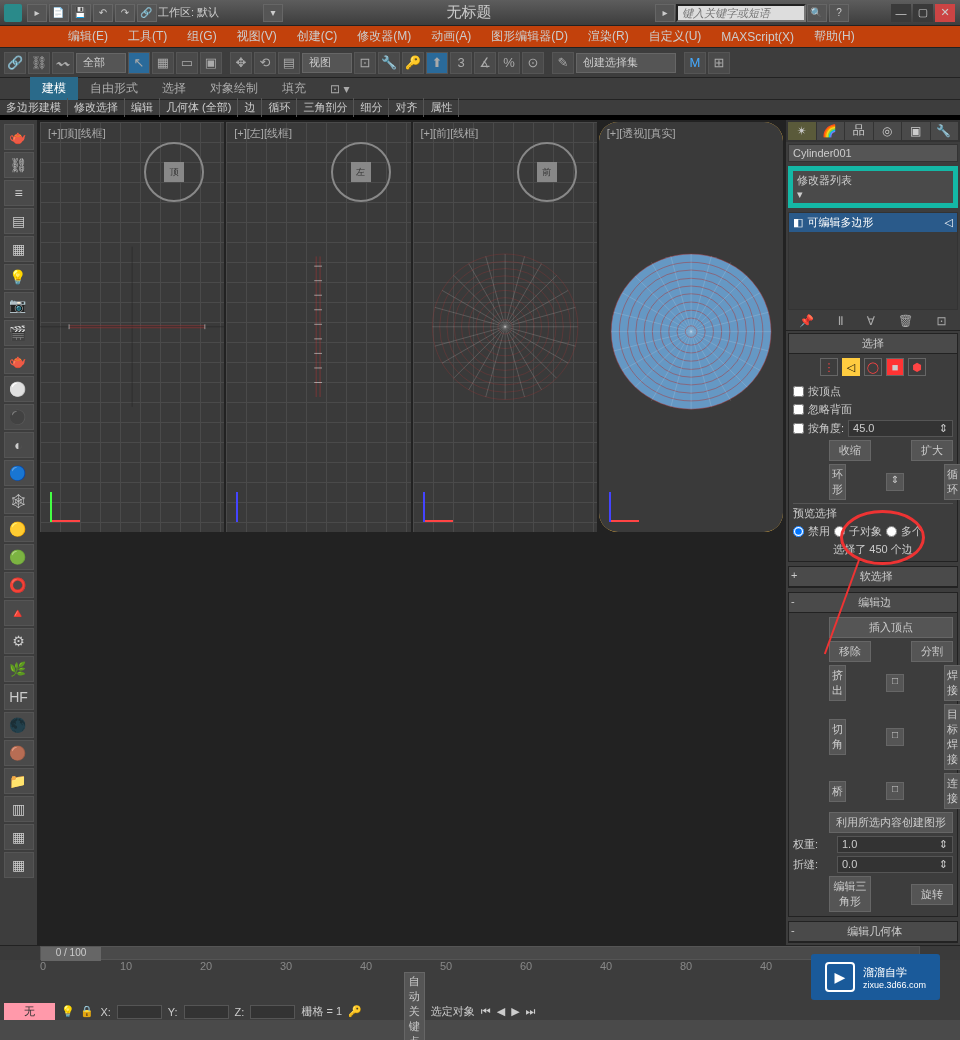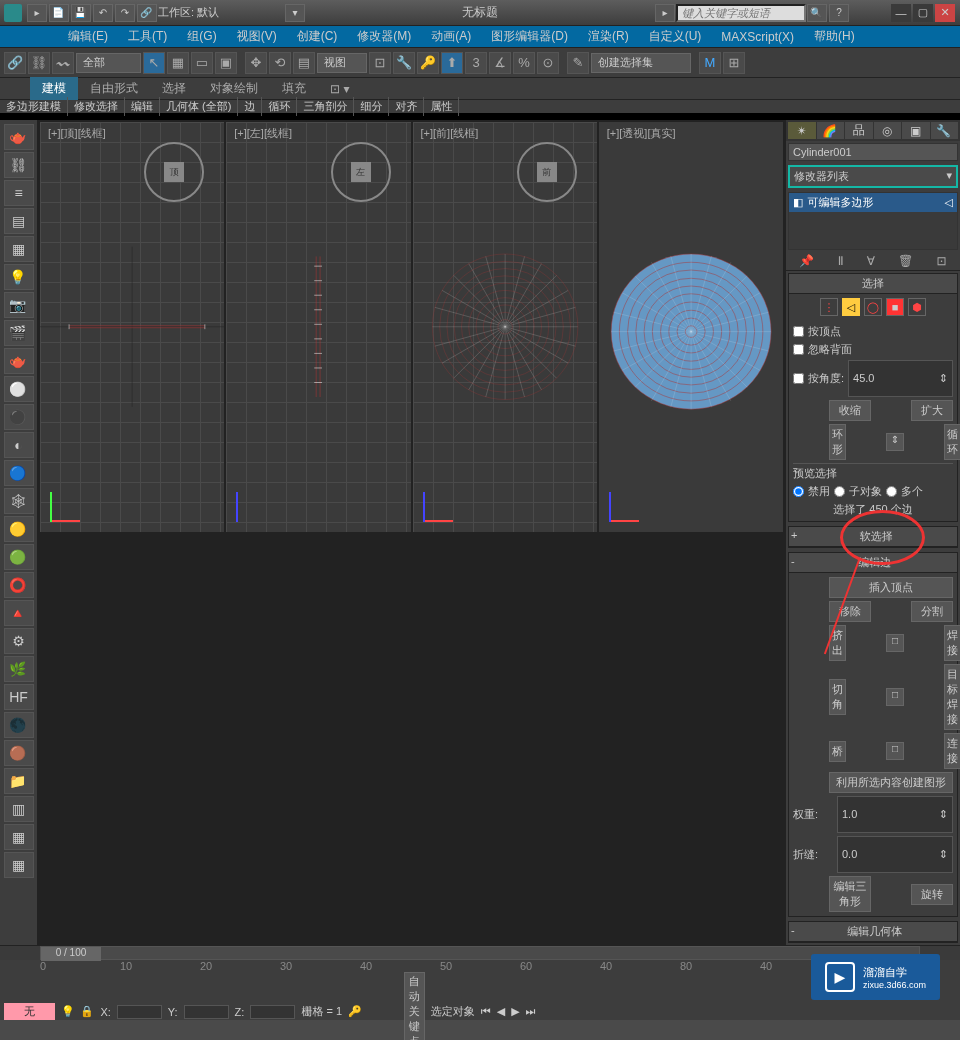--- a/index.html
+++ b/index.html
@@ -1,68 +1,68 @@
 <!DOCTYPE html>
 <html><head>
 <meta charset="utf-8">
 <style>
 * { margin:0; padding:0; box-sizing:border-box; font-family:"Microsoft YaHei",Arial,sans-serif; font-size:11px; }
 body { background:#4a4a4a; color:#ccc; width:960px; height:1040px; overflow:hidden; position:relative; }
 .titlebar { height:26px; background:linear-gradient(#5d5d5d,#3d3d3d); display:flex; align-items:center; padding:0 4px; border-bottom:1px solid #222; }
 .titlebar .icon { width:18px; height:18px; background:#2a8a8a; margin-right:4px; border-radius:2px; }
 .titlebar .tbtn { width:20px; height:18px; background:#555; margin:0 1px; display:inline-flex; align-items:center; justify-content:center; font-size:10px; color:#ccc; border:1px solid #666; }
-.titlebar .title { flex:1; text-align:center; color:#ccc; font-size:12px; }
+.titlebar .title { flex:1; text-align:center; color:#ccc; font-size:15px; }
 .titlebar .search { width:130px; height:18px; background:#ddd; color:#666; font-style:italic; padding:0 4px; font-size:11px; }
 .titlebar .winbtn { width:20px; height:18px; margin:0 1px; display:flex; align-items:center; justify-content:center; font-size:11px; }
 .titlebar .min { background:#3a3a3a; }
 .titlebar .max { background:#3a3a3a; }
 .titlebar .close { background:#c44; }
-.menubar { height:22px; background:#0369a1; display:flex; align-items:center; padding:0 60px; gap:4px; border-bottom:1px solid #222;}
+.menubar { height:22px; background:#c2410c; display:flex; align-items:center; padding:0 60px; gap:4px; border-bottom:1px solid #222;}
 .menubar .mitem { padding:2px 8px; color:#ccc; font-size:12px; }
 .toolbar { height:30px; background:#3d3d3d; display:flex; align-items:center; padding:0 4px; gap:2px; border-bottom:1px solid #222;}
 .toolbar .tbtn2 { width:22px; height:22px; background:#4a4a4a; border:1px solid #555; display:flex; align-items:center; justify-content:center; font-size:13px; color:#aaa;}
 .toolbar .sep { width:4px; }
 .toolbar .dd { background:#555; border:1px solid #666; padding:1px 6px; color:#ccc; font-size:11px; height:20px; display:flex; align-items:center;}
 .ribbon { height:22px; background:#3d3d3d; display:flex; align-items:center; border-bottom:1px solid #222;}
 .ribbon .tab { padding:3px 12px; color:#aaa; font-size:12px;}
 .ribbon .tab.active { background:#2a6a8a; color:#fff; }
-.subribbon { height:20px; background:#3d3d3d; display:flex; align-items:center; border-bottom:7px solid #000000; font-size:11px;}
+.subribbon { height:20px; background:#3d3d3d; display:flex; align-items:center; border-bottom:5px solid #000000; font-size:11px;}
 .subribbon .sitem { padding:2px 6px; color:#ccc; border-right:1px solid #555;}
 .main { display:flex; height:825px; }
 .lefttool { width:38px; background:#3d3d3d; display:flex; flex-direction:column; align-items:center; padding-top:4px; gap:2px; border-right:1px solid #222;}
 .lefttool .lt { width:30px; height:26px; background:#4a4a4a; border:1px solid #555; display:flex; align-items:center; justify-content:center; font-size:14px;}
 .viewports { flex:1; display:grid; grid-template-columns:1fr 1fr 1fr 1fr; grid-template-rows:1fr 1fr; gap:2px; background:#222; padding:2px;}
 .vp { background:#3a3a3a; position:relative; overflow:hidden;}
-.vp.active { outline:2px solid #ffc040; outline-offset:-2px;}
+.vp.active { outline:2px solid #ffc040; outline-offset:-2px;border-radius:19px;}
 .vp .vplabel { position:absolute; top:4px; left:8px; color:#aaa; font-size:11px; z-index:5;}
 .vp .grid { position:absolute; inset:0; background-image:linear-gradient(#4a4a4a 1px,transparent 1px),linear-gradient(90deg,#4a4a4a 1px,transparent 1px); background-size:20px 20px;}
 .vp .axis-x { position:absolute; left:10px; bottom:10px; width:30px; height:2px; background:#f44;}
 .vp .axis-y { position:absolute; left:10px; bottom:10px; width:2px; height:30px; background:#4f4;}
 .vp .axis-z { position:absolute; left:10px; bottom:10px; width:2px; height:30px; background:#44f;}
 .vp .gizmo { position:absolute; top:20px; right:20px; width:60px; height:60px; border:2px solid #888; border-radius:50%; display:flex; align-items:center; justify-content:center;}
 .vp .gizmo .cube { width:20px; height:20px; background:#888; font-size:9px; display:flex; align-items:center; justify-content:center; color:#333;}
 .rightpanel { width:175px; background:#3d3d3d; border-left:1px solid #222; display:flex; flex-direction:column; overflow:hidden;}
 .rp-tabs { height:24px; display:flex; padding:2px; gap:1px; background:#333;}
 .rp-tabs .rt { flex:1; background:#4a4a4a; display:flex; align-items:center; justify-content:center; font-size:12px;}
 .rp-tabs .rt.active { background:#5a5a3a;}
 .rp-name { padding:2px 4px; background:#555; border:1px solid #333; margin:2px; color:#ccc;}
-.rp-dd { padding:2px 4px; background:#4a4a4a; border:2px solid #14b8a6; margin:2px; color:#ccc; display:flex; justify-content:space-between;}
+.rp-dd { padding:2px 4px; background:#4a4a4a; border:5px solid #14b8a6; margin:2px; color:#ccc; display:flex; justify-content:space-between;flex-direction:column;}
 .rp-stack { margin:2px; border:1px solid #333; background:#3a3a3a; height:110px;}
 .rp-stack .mod { background:#2a5a8a; color:#fff; padding:2px 4px; display:flex; align-items:center; gap:4px;}
 .rp-stackbtns { display:flex; justify-content:space-around; padding:2px; border-bottom:1px solid #222;}
 .rp-stackbtns span { font-size:12px; color:#aaa;}
 .rp-section { border:1px solid #222; margin:2px;}
 .rp-head { background:#4a4a4a; text-align:center; padding:2px; color:#ccc; border-bottom:1px solid #222;}
 .rp-body { padding:4px; display:flex; flex-direction:column; gap:3px;}
 .rp-row { display:flex; align-items:center; gap:4px;}
 .rp-btn { flex:1; background:#555; border:1px solid #666; text-align:center; padding:2px; color:#ccc; font-size:11px;margin-left:36px;}
 .rp-btn.sq { width:18px; height:18px; flex:0 0 18px; padding:0; font-size:10px;}
 .rp-chk { display:flex; align-items:center; gap:4px; color:#ccc;}
 .rp-chk input { width:11px; height:11px;}
-.rp-spin { flex:1; background:#333; border:1px solid #555; padding:11px 4px; color:#ccc; display:flex; justify-content:space-between;}
+.rp-spin { flex:1; background:#333; border:1px solid #555; padding:1px 4px; color:#ccc; display:flex; justify-content:space-between;}
 .sel-icons { display:flex; justify-content:center; gap:4px; padding:4px;}
 .sel-icons .si { width:18px; height:18px; border:1px solid #666; display:flex; align-items:center; justify-content:center; font-size:11px;}
 .sel-icons .si.active { background:#ffcc40; border-color:#ffcc40; color:#000;}
 .bottombar { height:75px; background:#3d3d3d; border-top:1px solid #222; display:flex; flex-direction:column;}
 .timeline { height:24px; display:flex; align-items:center; padding:0 40px; background:#3a3a3a;}
 .timeline .slider { flex:1; height:14px; background:#4a4a4a; border:1px solid #555; position:relative;}
 .timeline .handle { position:absolute; left:0; width:60px; height:14px; background:#666; color:#ccc; font-size:10px; text-align:center;}
 .ticks { height:18px; display:flex; padding:0 40px; font-size:10px; color:#888;}
 .ticks span { flex:1; text-align:left;}
 .statusbar { flex:1; display:flex; align-items:center; padding:0 4px; gap:6px; font-size:11px;}
@@ -78,21 +78,21 @@
 <body>
 
 <div class="titlebar">
   <div class="icon"></div>
   <span class="tbtn">▸</span>
   <span class="tbtn">📄</span>
   <span class="tbtn">💾</span>
   <span class="tbtn">↶</span>
   <span class="tbtn">↷</span>
   <span class="tbtn">🔗</span>
-  <span class="dd" style="width:126px">工作区: 默认</span>
+  <span class="dd" style="width:104px">工作区: 默认</span>
   <span class="tbtn">▾</span>
   <div class="title">无标题</div>
   <span class="tbtn">▸</span>
   <input class="search" placeholder="键入关键字或短语" style="">
   <span class="tbtn">🔍</span>
   <span class="tbtn">?</span>
   <span style="width:40px"></span>
   <span class="winbtn min">—</span>
   <span class="winbtn max">▢</span>
   <span class="winbtn close">✕</span>
@@ -110,21 +110,21 @@
   <span class="mitem">渲染(R)</span>
   <span class="mitem">自定义(U)</span>
   <span class="mitem">MAXScript(X)</span>
   <span class="mitem">帮助(H)</span>
 </div>
 
 <div class="toolbar">
   <span class="tbtn2">🔗</span>
   <span class="tbtn2">⛓</span>
   <span class="tbtn2">〰</span>
-  <span class="dd" style="width:65px">全部</span>
+  <span class="dd" style="width:50px">全部</span>
   <span class="tbtn2" style="background:#2a6a9a">↖</span>
   <span class="tbtn2">▦</span>
   <span class="tbtn2">▭</span>
   <span class="tbtn2">▣</span>
   <span class="sep"></span>
   <span class="tbtn2">✥</span>
   <span class="tbtn2">⟲</span>
   <span class="tbtn2">▤</span>
   <span class="dd" style="width:50px">视图</span>
   <span class="tbtn2">⊡</span>

